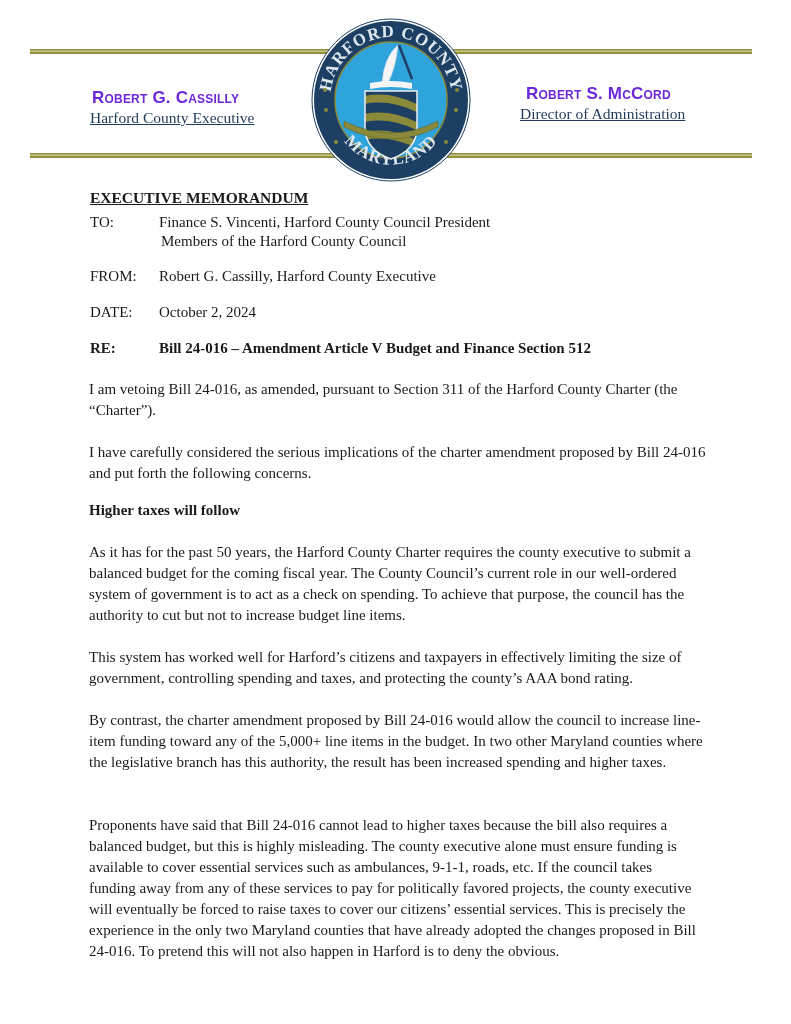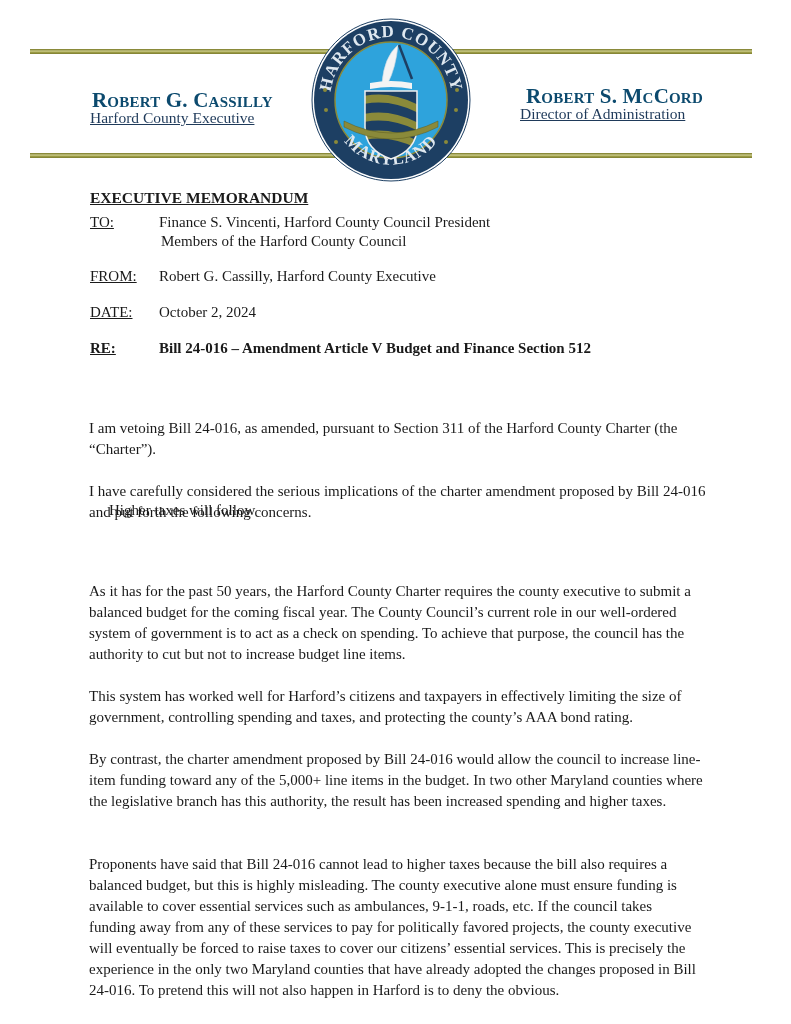--- a/index.html
+++ b/index.html
@@ -2,36 +2,36 @@
 <html><head>
 <meta charset="utf-8">
 <style>
   html, body { margin: 0; padding: 0; background: #ffffff; }
   body { width: 791px; height: 1024px; position: relative; overflow: hidden; font-family: "Liberation Serif", serif; color: #1a1a1a; }
 
   .rule { position: absolute; left: 30px; width: 722px; height: 5px; background: linear-gradient(to bottom, #8a8a3a 0, #8a8a3a 1px, #d8d8a0 2px, #a3a34a 3px, #7d7d30 5px); }
   .rule.top { top: 49px; }
   .rule.bottom { top: 153px; }
 
-  .hdr-name { position: absolute; font-family: Liberation Serif, serif; font-weight: bold; color: #0c4a6e; font-variant: small-caps; font-size: 21px; letter-spacing: 0.2px; }
+  .hdr-name { position: absolute; font-family: Liberation Sans, sans-serif; font-weight: bold; color: #6d28d9; font-variant: small-caps; font-size: 17px; letter-spacing: 0.2px; }
   .hdr-title { position: absolute; font-family: "Liberation Serif", serif; color: #1f3a5a; font-size: 15.5px; text-decoration: underline; }
   .left-name { left: 92px; top: 88px; }
   .left-title { left: 90px; top: 109px; }
   .right-name { left: 526px; top: 84px; text-align: right; }
   .right-title { left: 520px; top: 105px; }
 
   .seal { position: absolute; left: 310px; top: 17px; width: 162px; height: 165px; }
 
   .memo-title { position: absolute; left: 90px; top: 189px; font-weight: bold; font-size: 15.5px; text-decoration: underline; }
-  .field-label { position: absolute; left: 90px; font-size: 15px; text-decoration: underline; }
+  .field-label { position: absolute; left: 90px; font-size: 15px; }
   .field-value { position: absolute; left: 159px; font-size: 15px; }
   .bold { font-weight: bold; }
 
-  .para { position: absolute; left: 89px; width: 640px; font-size: 15px; line-height: 21px; margin-top: 39px; }
-  .heading { position: absolute; left: 89px; font-weight: normal; font-size: 15px; margin-left: 20px; }
+  .para { position: absolute; left: 89px; width: 640px; font-size: 15px; line-height: 21px; }
+  .heading { position: absolute; left: 89px; font-weight: bold; font-size: 15px; }
 </style>
 </head>
 <body>
 
 <div>
   <div class="rule top"></div>
   <div class="rule bottom"></div>
 
   <div class="hdr-name left-name">Robert G. Cassilly</div>
   <div class="hdr-title left-title">Harford County Executive</div>

